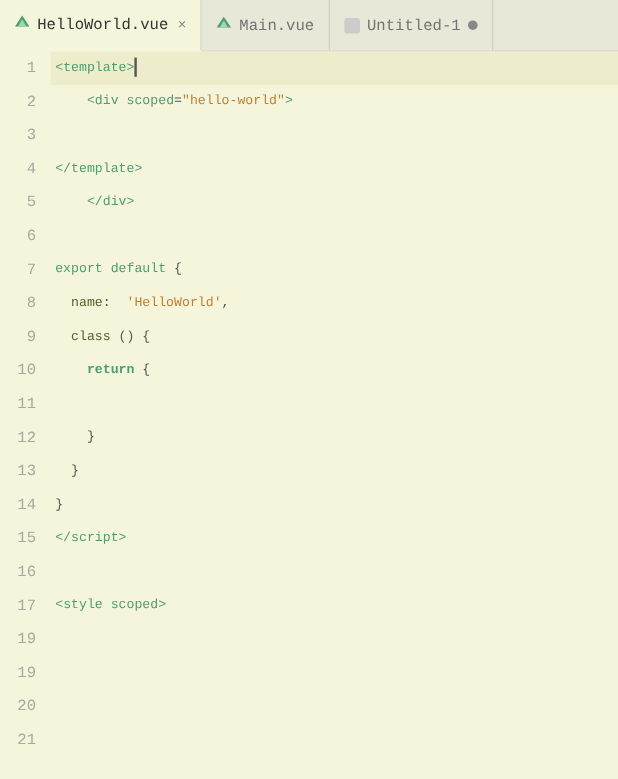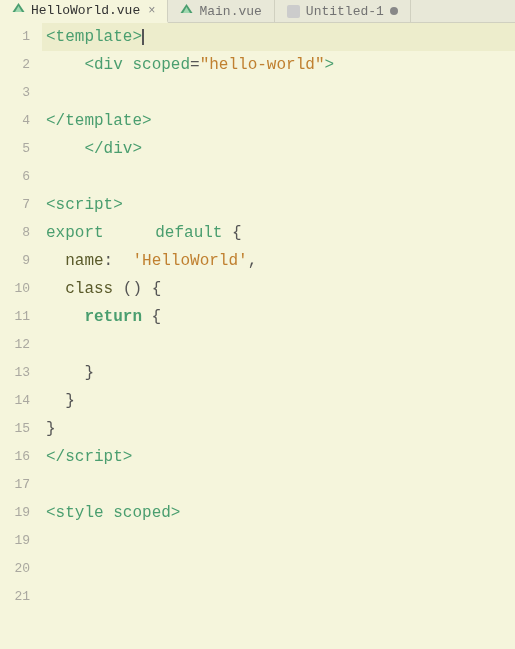--- a/index.html
+++ b/index.html
@@ -14,21 +14,21 @@
       background: #f5f5dc;
       font-family: 'Courier New', Courier, monospace;
       font-size: 14px;
       overflow: hidden;
     }
 
     .tab-bar {
       display: flex;
       align-items: stretch;
       background: #e8e8d8;
-      height: 23px;
+      height: 43px;
       border-bottom: 1px solid #d0d0c0;
     }
 
     .tab {
       display: flex;
       align-items: center;
       padding: 0 12px;
       gap: 6px;
       cursor: pointer;
       font-size: 13px;
@@ -88,30 +88,30 @@
     .code-content {
       flex: 1;
       overflow: hidden;
     }
 
     .code-line {
       height: 28px;
       line-height: 28px;
       padding-left: 4px;
       white-space: pre;
-      font-size: 16px;
+      font-size: 11px;
     }
 
     
     .tag-bracket { color: #4a9e6f; }
     .tag-name { color: #4a9e6f; }
     .attr-name { color: #4a9e6f; }
     .attr-value { color: #c08030; }
     .keyword-export { color: #4a9e6f; }
-    .keyword-default { color: #4a9e6f; margin-left: 42px; }
+    .keyword-default { color: #4a9e6f; }
     .keyword-return { color: #4a9e6f; font-weight: bold; }
     .key-name { color: #5a5a2a; }
     .string-value { color: #c08030; }
     .punctuation { color: #555; }
     .plain { color: #555; }
 
     .cursor-line {
       background: #ededcc;
     }
 
@@ -173,21 +173,20 @@
         <div class="line-number">20</div>
         <div class="line-number">21</div>
       </div>
     <div class="code-content">
     <div class="code-line cursor-line"><span class="tag-bracket">&lt;</span><span class="tag-name">template</span><span class="tag-bracket">&gt;</span><span class="cursor"></span></div>
         <div class="code-line"><span class="plain">    </span><span class="tag-bracket">&lt;</span><span class="tag-name">div</span><span class="plain"> </span><span class="attr-name">scoped</span><span class="punctuation">=</span><span class="attr-value">"hello-world"</span><span class="tag-bracket">&gt;</span></div>
         <div class="code-line">&nbsp;</div>
         <div class="code-line"><span class="tag-bracket">&lt;/</span><span class="tag-name">template</span><span class="tag-bracket">&gt;</span></div>
         <div class="code-line"><span class="plain">    </span><span class="tag-bracket">&lt;/</span><span class="tag-name">div</span><span class="tag-bracket">&gt;</span></div>
         <div class="code-line">&nbsp;</div>
-        <div class="code-line"><span class="tag-bracket">&lt;</span><span class="tag-name">script</span><span class="tag-bracket">&gt;</span></div>
         <div class="code-line"><span class="keyword-export">export</span><span class="plain"> </span><span class="keyword-default">default</span><span class="plain"> {</span></div>
         <div class="code-line"><span class="plain">  </span><span class="key-name">name</span><span class="plain">:  </span><span class="string-value">'HelloWorld'</span><span class="plain">,</span></div>
         <div class="code-line"><span class="plain">  </span><span class="key-name">class</span><span class="plain"> () {</span></div>
         <div class="code-line"><span class="plain">    </span><span class="keyword-return">return</span><span class="plain"> {</span></div>
         <div class="code-line">&nbsp;</div>
         <div class="code-line"><span class="plain">    }</span></div>
         <div class="code-line"><span class="plain">  }</span></div>
         <div class="code-line"><span class="plain">}</span></div>
         <div class="code-line"><span class="tag-bracket">&lt;/</span><span class="tag-name">script</span><span class="tag-bracket">&gt;</span></div>
         <div class="code-line">&nbsp;</div>

